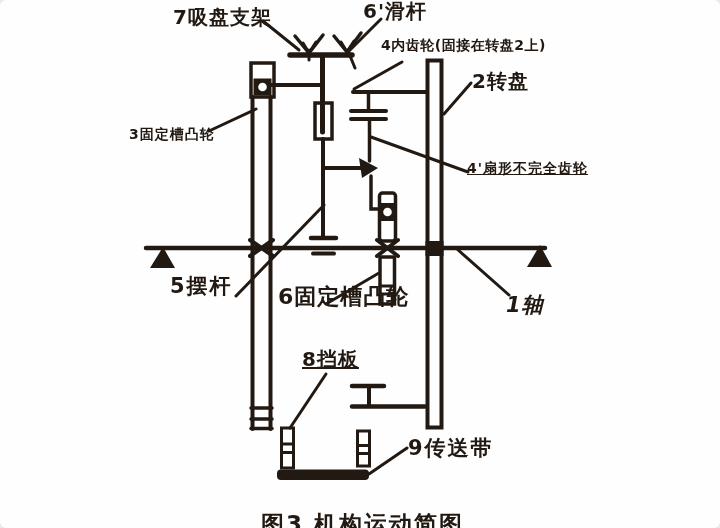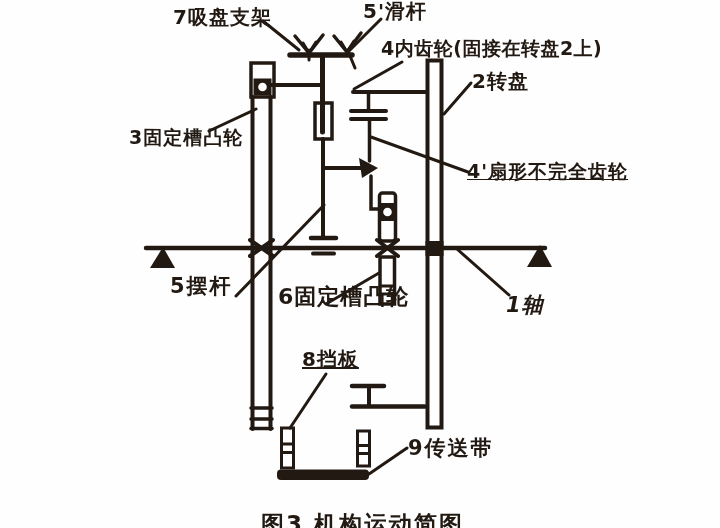--- a/index.html
+++ b/index.html
@@ -1,28 +1,29 @@
 <!DOCTYPE html>
 <html style="--ink: #221912; --paper: #fefefe;"><head>
 <meta charset="utf-8">
 <style>
   :root { --ink:#221912; --paper:#fefefe; }
   html,body { margin:0; padding:0; background:#e8e8e8; }
   .stage {
     position:relative; width:720px; height:528px;
     background:var(--paper); overflow:hidden;
     font-family:"DejaVu Sans", sans-serif;
+    border-radius:6px;
   }
   .drawing { position:absolute; left:0; top:0; color:var(--ink); }
   .lbl {
     position:absolute; color:var(--ink); font-weight:700;
     white-space:nowrap; line-height:1.1; letter-spacing:1px;
     font-family:"DejaVu Sans", sans-serif;
   }
-  .s19 { font-size:19px; }
+  .s19 { font-size:14px; }
   .s20 { font-size:20px; }
   .s21 { font-size:21px; }
   .s22 { font-size:22px; }
   .caption { font-size:23px; letter-spacing:2px; }
 </style>
 </head>
 <body>
 
 <div class="stage">
 
@@ -127,21 +128,21 @@
         <line x1="236" y1="296" x2="324" y2="205"></line>
         <line x1="326" y1="304" x2="379" y2="273"></line>
         <line x1="326" y1="374" x2="290" y2="428"></line>
         <line x1="407" y1="448" x2="369" y2="474"></line>
       </g>
     </g>
   </svg>
 
   <div class="lbl s20" style="left:173px; top:6px;">7吸盘支架</div>
 
-  <div class="lbl s20" style="left:363px; top:0px;">5'滑杆</div>
+  <div class="lbl s20" style="left:363px; top:0px;">6'滑杆</div>
 
   <div class="lbl s19" style="left:381px; top:38px; letter-spacing:0.5px;">4内齿轮(固接在转盘2上)</div>
 
   <div class="lbl s20" style="left:472px; top:70px;">2转盘</div>
 
   <div class="lbl s19" style="left:129px; top:127px;">3固定槽凸轮</div>
 
   <div class="lbl s19" style="left:467px; top:161px;text-decoration:underline;">4'扇形不完全齿轮</div>
 
   <div class="lbl s21" style="left:506px; top:294px;font-style:italic;">1轴</div>

